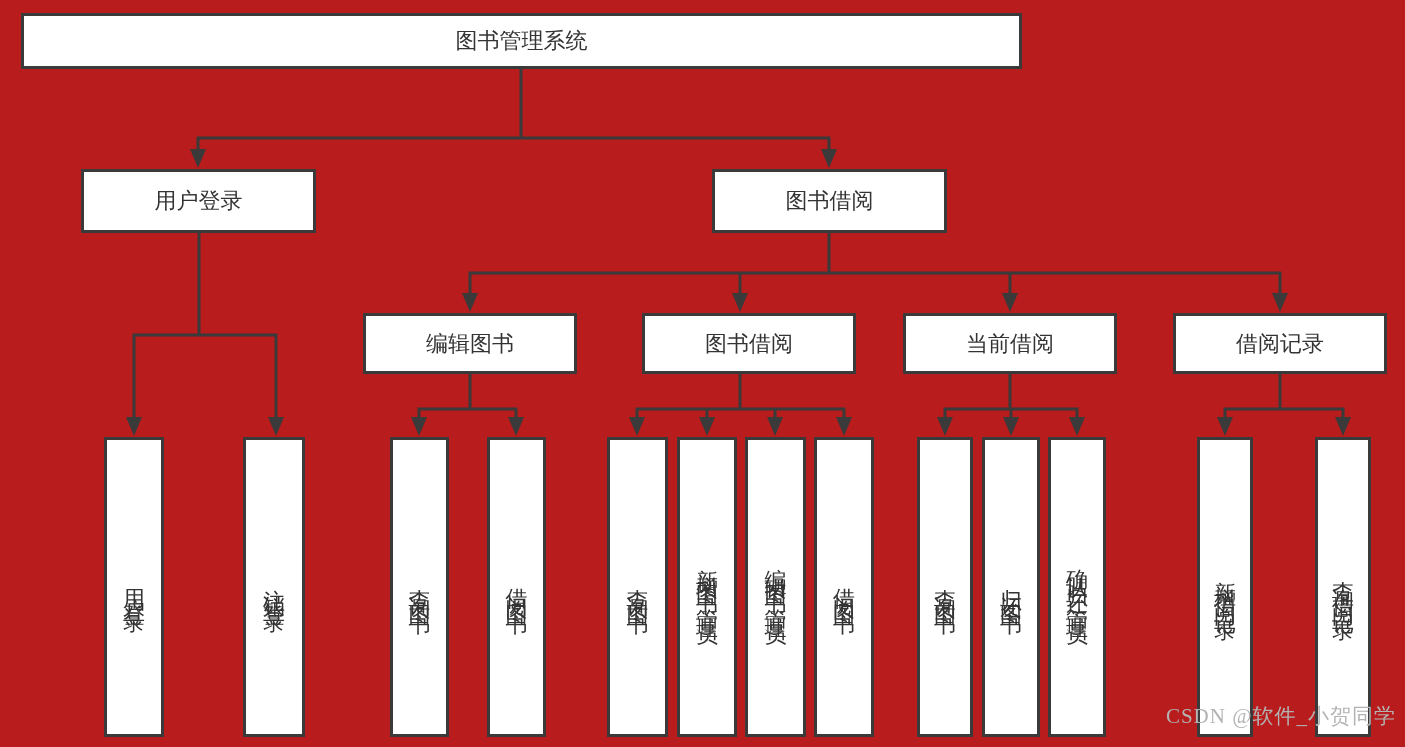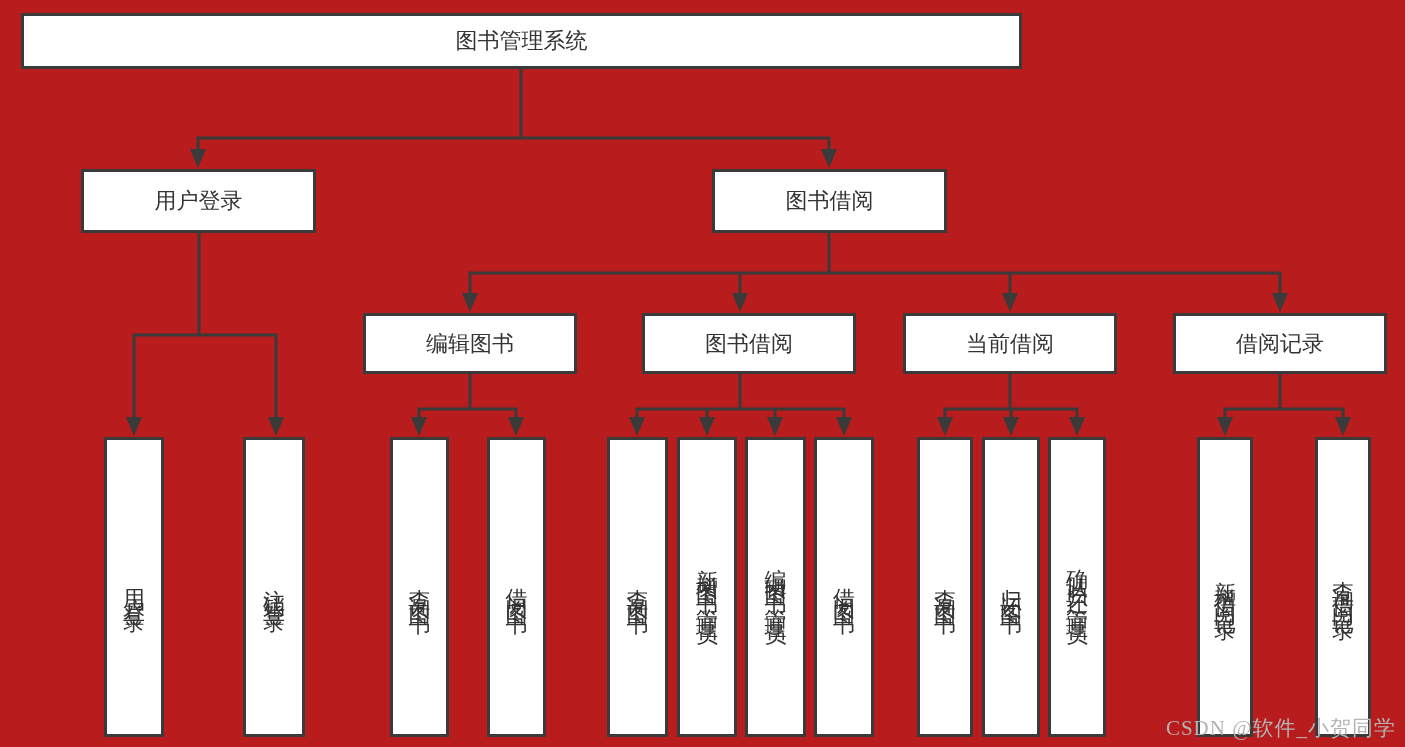--- a/index.html
+++ b/index.html
@@ -18,21 +18,21 @@
   .root-node { left:21px; top:13px; width:1001px; height:56px; }
   .l2 { top:169px; width:235px; height:64px; }
   .l3 { top:313px; width:214px; height:61px; }
   .leaf { top:437px; height:300px; }
   .h-label { font-size:22px; white-space:nowrap; }
   .vtext {
     writing-mode:vertical-rl; text-orientation:mixed;
     font-size:22px; letter-spacing:8px; line-height:1;
   }
   .watermark {
-    position:absolute; right:9px; bottom:5px;
+    position:absolute; right:9px; bottom:17px;
     font-size:21px; color:#b3b3b3; letter-spacing:1px; white-space:nowrap;
   }
 </style>
 </head>
 <body>
 
 <div class="stage">
 
   <svg class="connectors" viewBox="0 0 1405 747" xmlns="http://www.w3.org/2000/svg">
     <path class="stroke" d="

